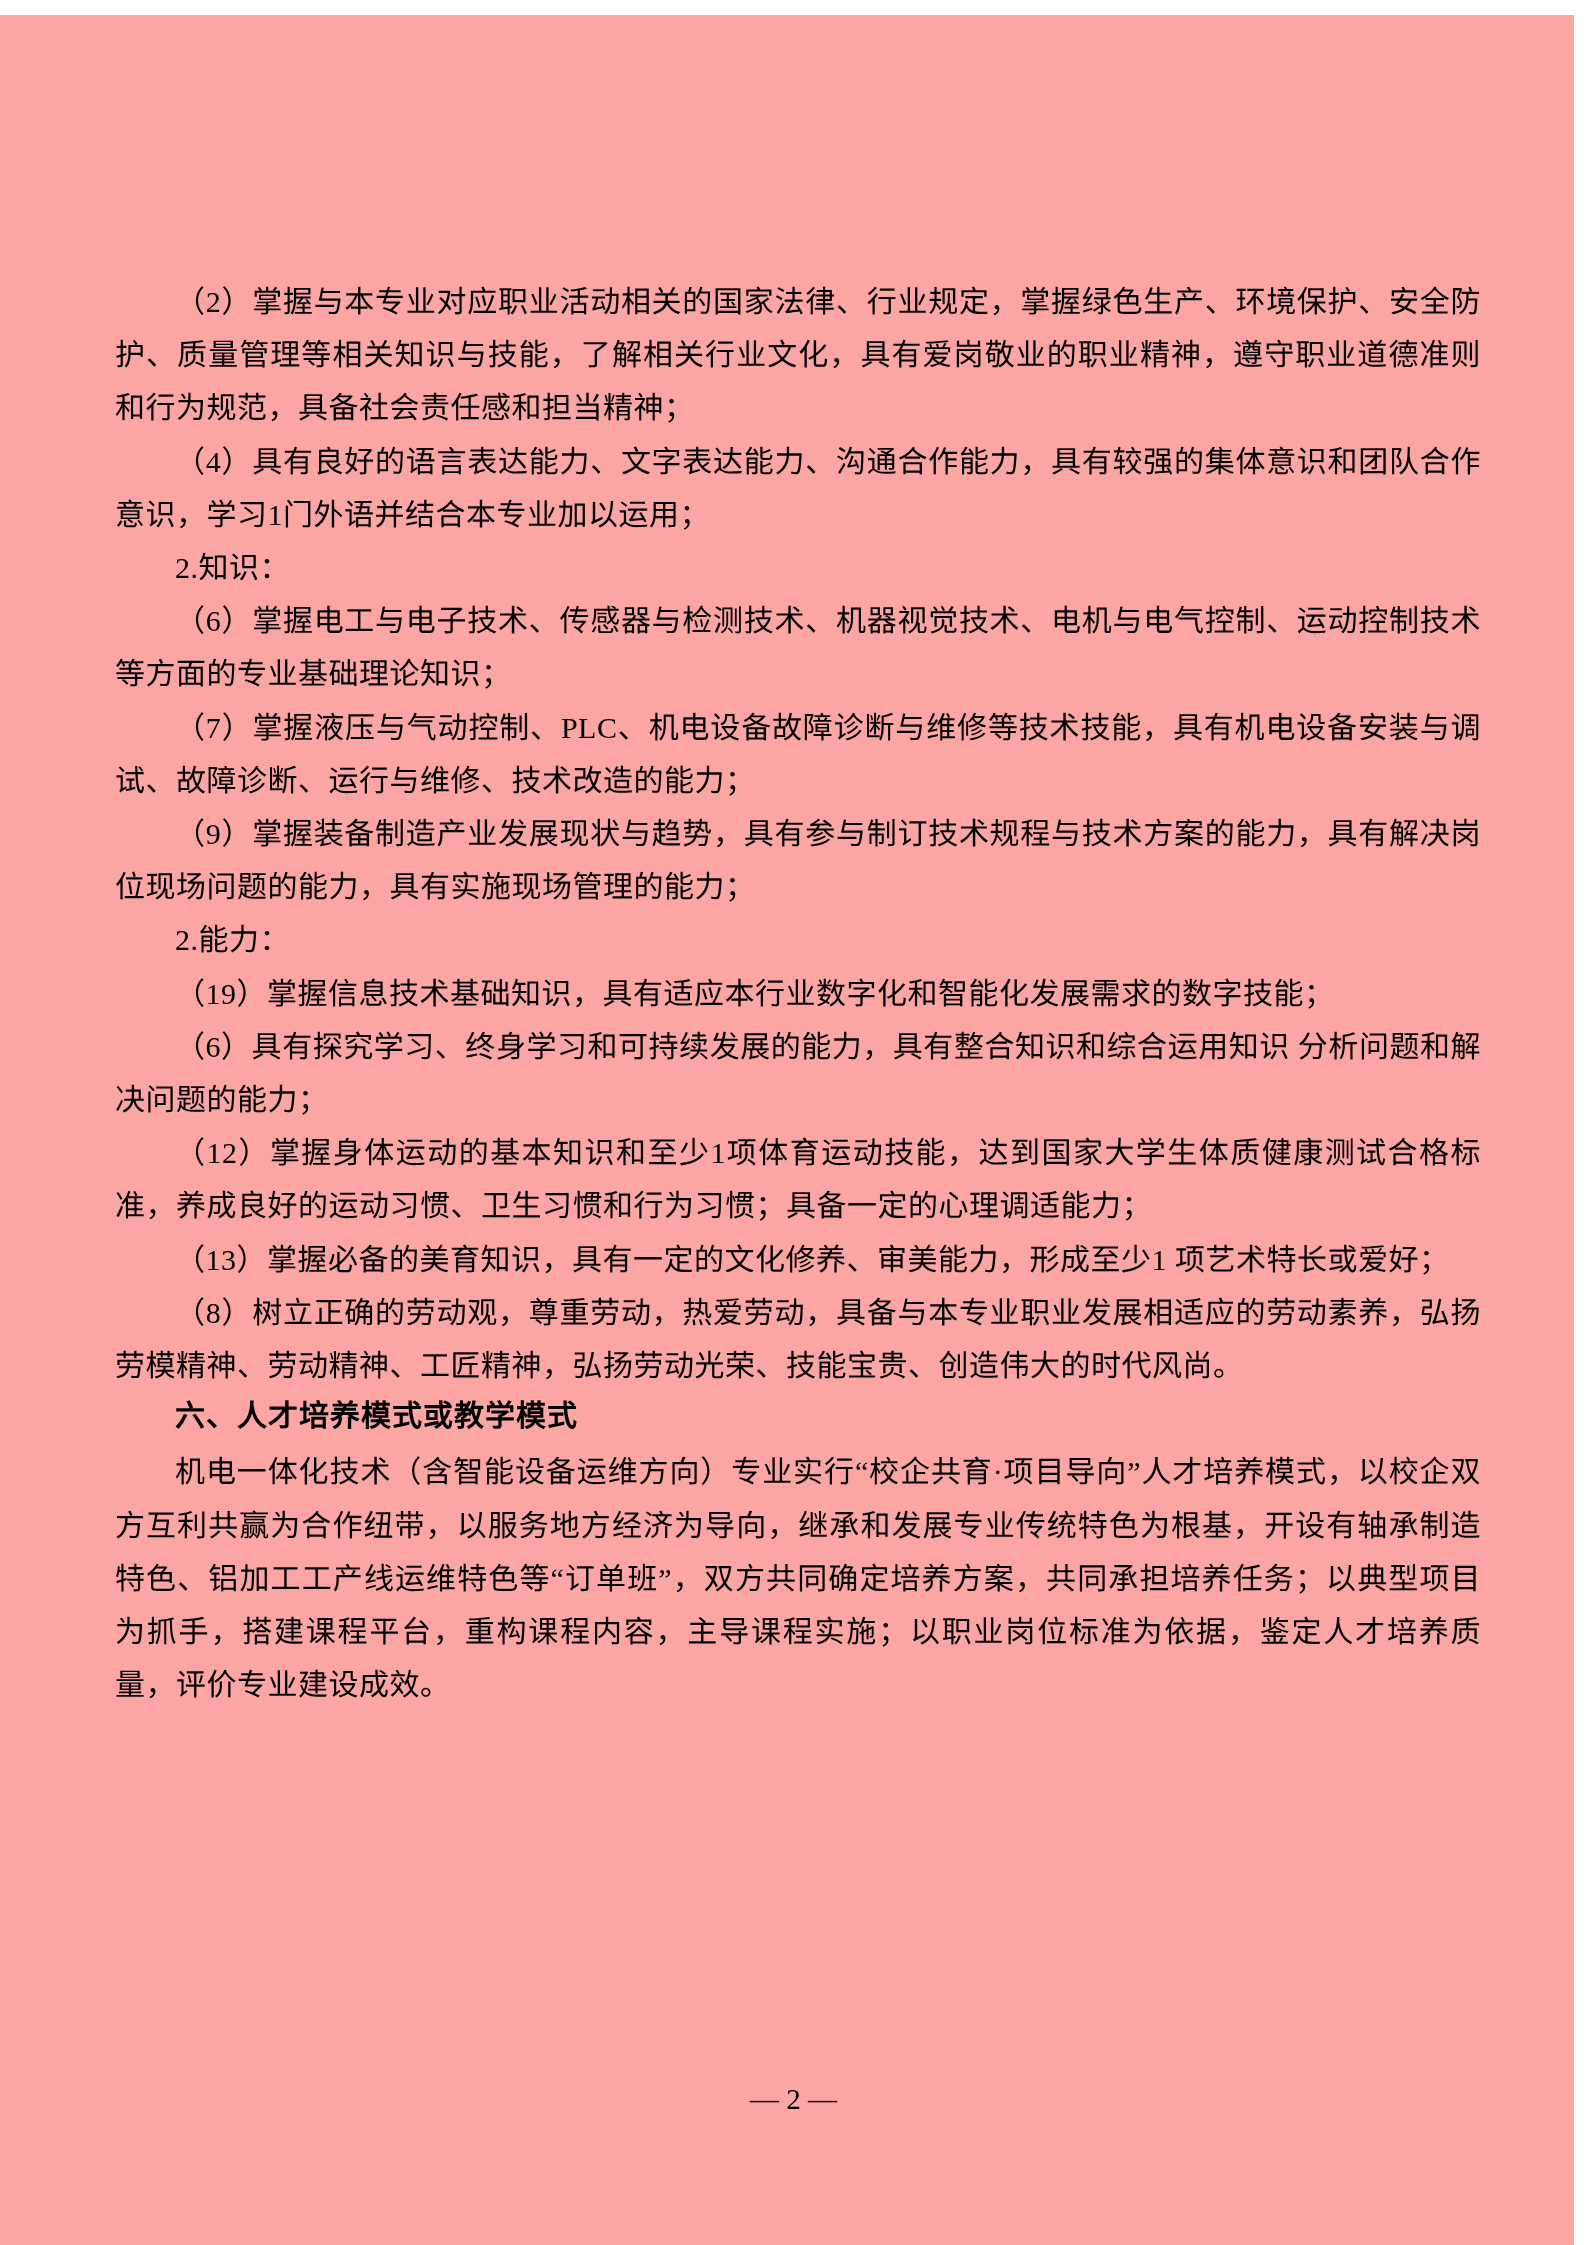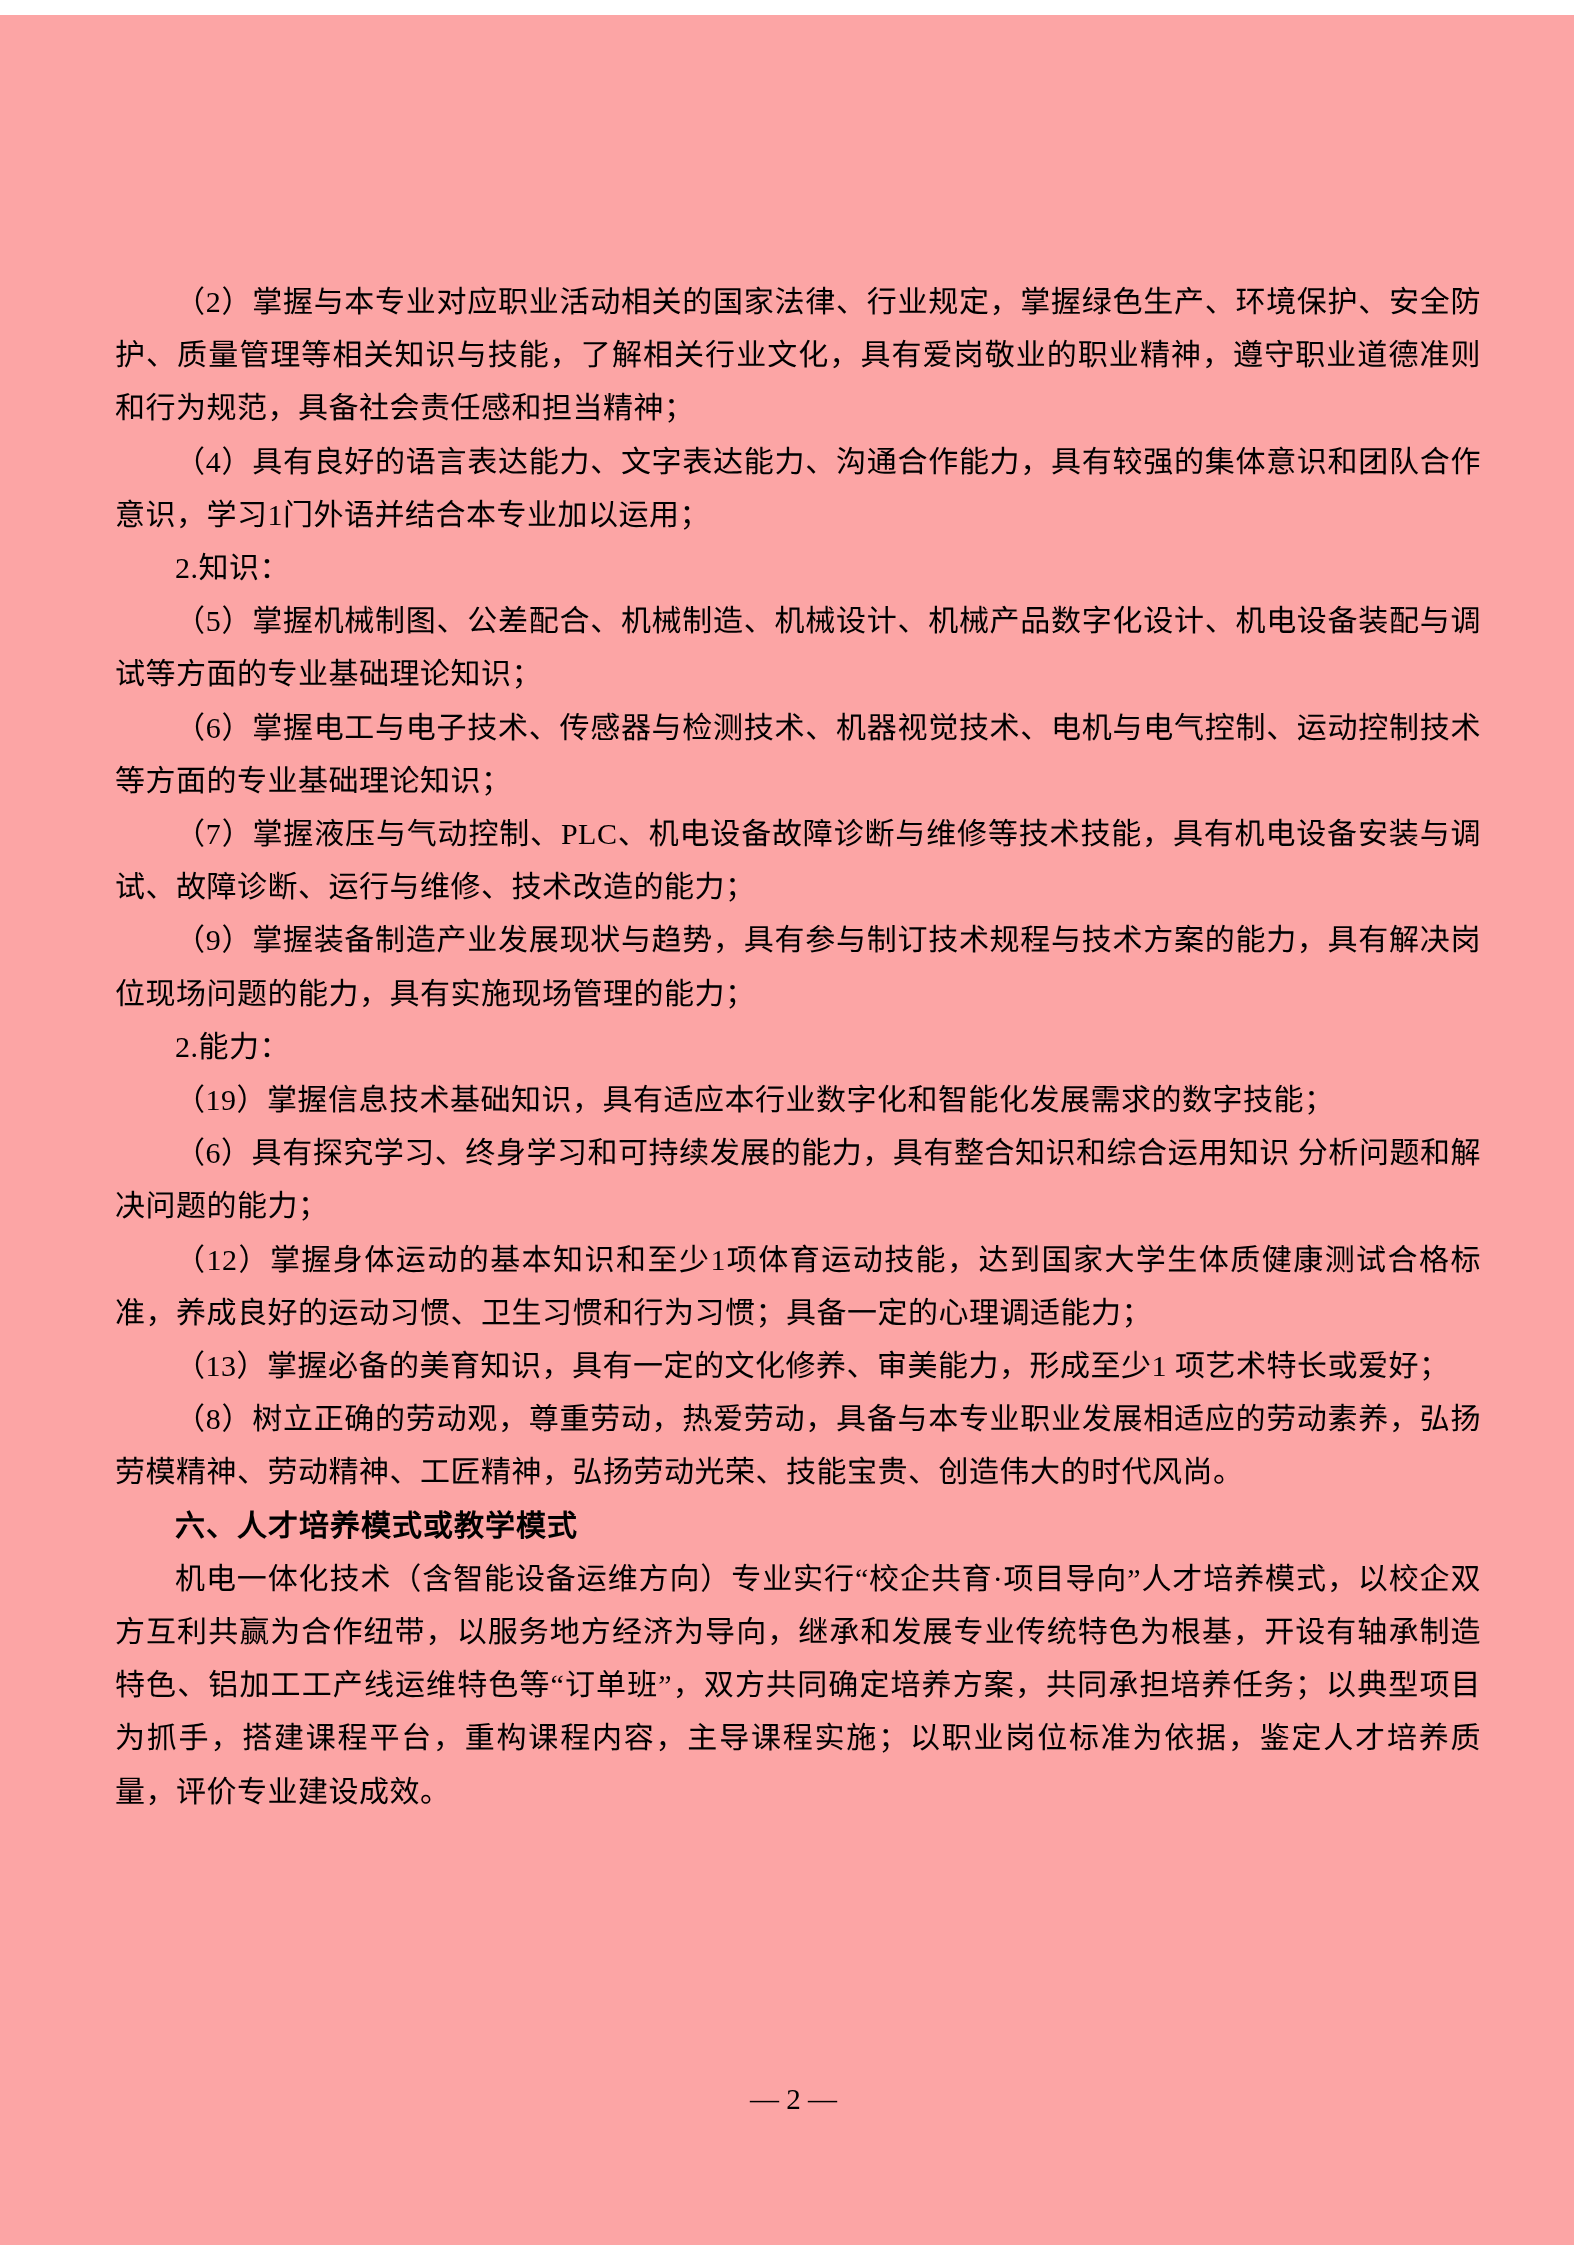--- a/index.html
+++ b/index.html
@@ -34,21 +34,21 @@
     padding: 0;
     font-size: 30px;
     line-height: 53.2px;
     text-align: justify;
     text-justify: inter-ideograph;
     text-indent: 2em;
     letter-spacing: 0.5px;
     word-break: break-all;
   }
   .doc-content p.section-heading {
-    font-family: Liberation Sans, sans-serif;
+    font-family: Liberation Mono, monospace;
     font-weight: bold;
     letter-spacing: 1px;
   }
   .page-footer {
     position: absolute;
     left: 0;
     top: 2064px;
     width: 1587px;
     text-align: center;
     font-size: 29px;
@@ -58,21 +58,20 @@
   }
 </style>
 </head>
 <body>
 
 <div class="doc-page">
   <div class="doc-content">
     <p>（2）掌握与本专业对应职业活动相关的国家法律、行业规定，掌握绿色生产、环境保护、安全防护、质量管理等相关知识与技能，了解相关行业文化，具有爱岗敬业的职业精神，遵守职业道德准则和行为规范，具备社会责任感和担当精神；</p>
     <p>（4）具有良好的语言表达能力、文字表达能力、沟通合作能力，具有较强的集体意识和团队合作意识，学习1门外语并结合本专业加以运用；</p>
     <p>2.知识：</p>
-    <p>（5）掌握机械制图、公差配合、机械制造、机械设计、机械产品数字化设计、机电设备装配与调试等方面的专业基础理论知识；</p>
     <p>（6）掌握电工与电子技术、传感器与检测技术、机器视觉技术、电机与电气控制、运动控制技术等方面的专业基础理论知识；</p>
     <p>（7）掌握液压与气动控制、PLC、机电设备故障诊断与维修等技术技能，具有机电设备安装与调试、故障诊断、运行与维修、技术改造的能力；</p>
     <p>（9）掌握装备制造产业发展现状与趋势，具有参与制订技术规程与技术方案的能力，具有解决岗位现场问题的能力，具有实施现场管理的能力；</p>
     <p>2.能力：</p>
     <p>（19）掌握信息技术基础知识，具有适应本行业数字化和智能化发展需求的数字技能；</p>
     <p>（6）具有探究学习、终身学习和可持续发展的能力，具有整合知识和综合运用知识 分析问题和解决问题的能力；</p>
     <p>（12）掌握身体运动的基本知识和至少1项体育运动技能，达到国家大学生体质健康测试合格标准，养成良好的运动习惯、卫生习惯和行为习惯；具备一定的心理调适能力；</p>
     <p>（13）掌握必备的美育知识，具有一定的文化修养、审美能力，形成至少1 项艺术特长或爱好；</p>
     <p>（8）树立正确的劳动观，尊重劳动，热爱劳动，具备与本专业职业发展相适应的劳动素养，弘扬劳模精神、劳动精神、工匠精神，弘扬劳动光荣、技能宝贵、创造伟大的时代风尚。</p>
     <p class="section-heading">六、人才培养模式或教学模式</p>

